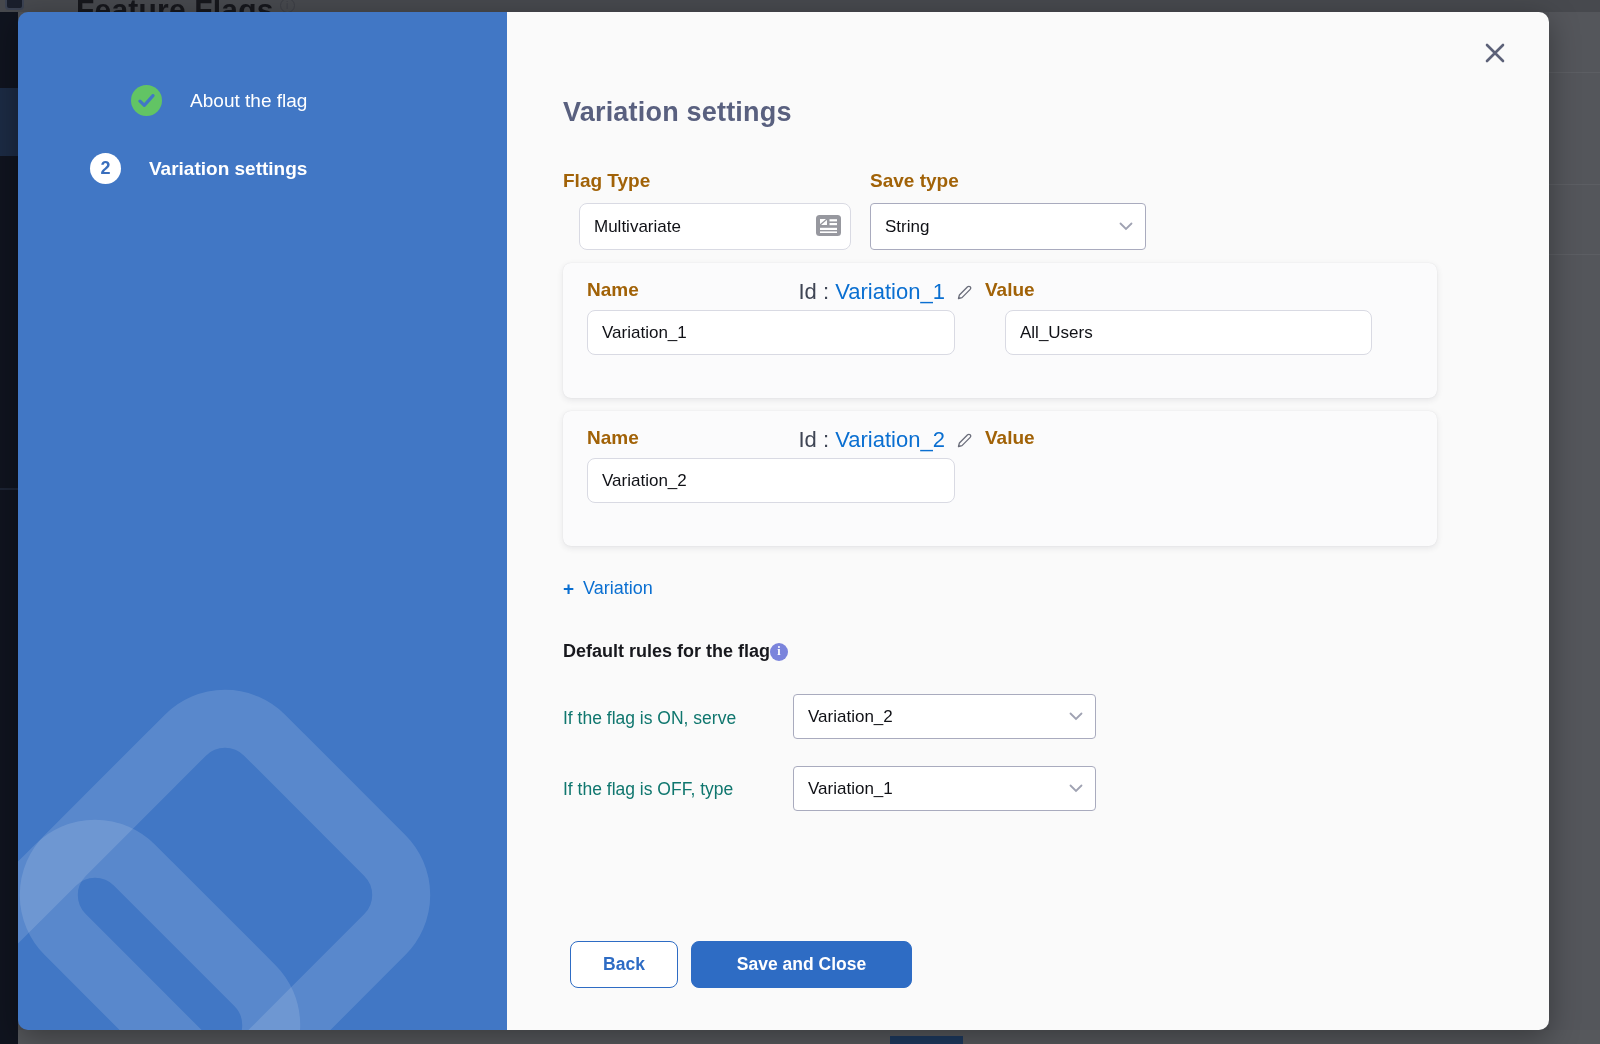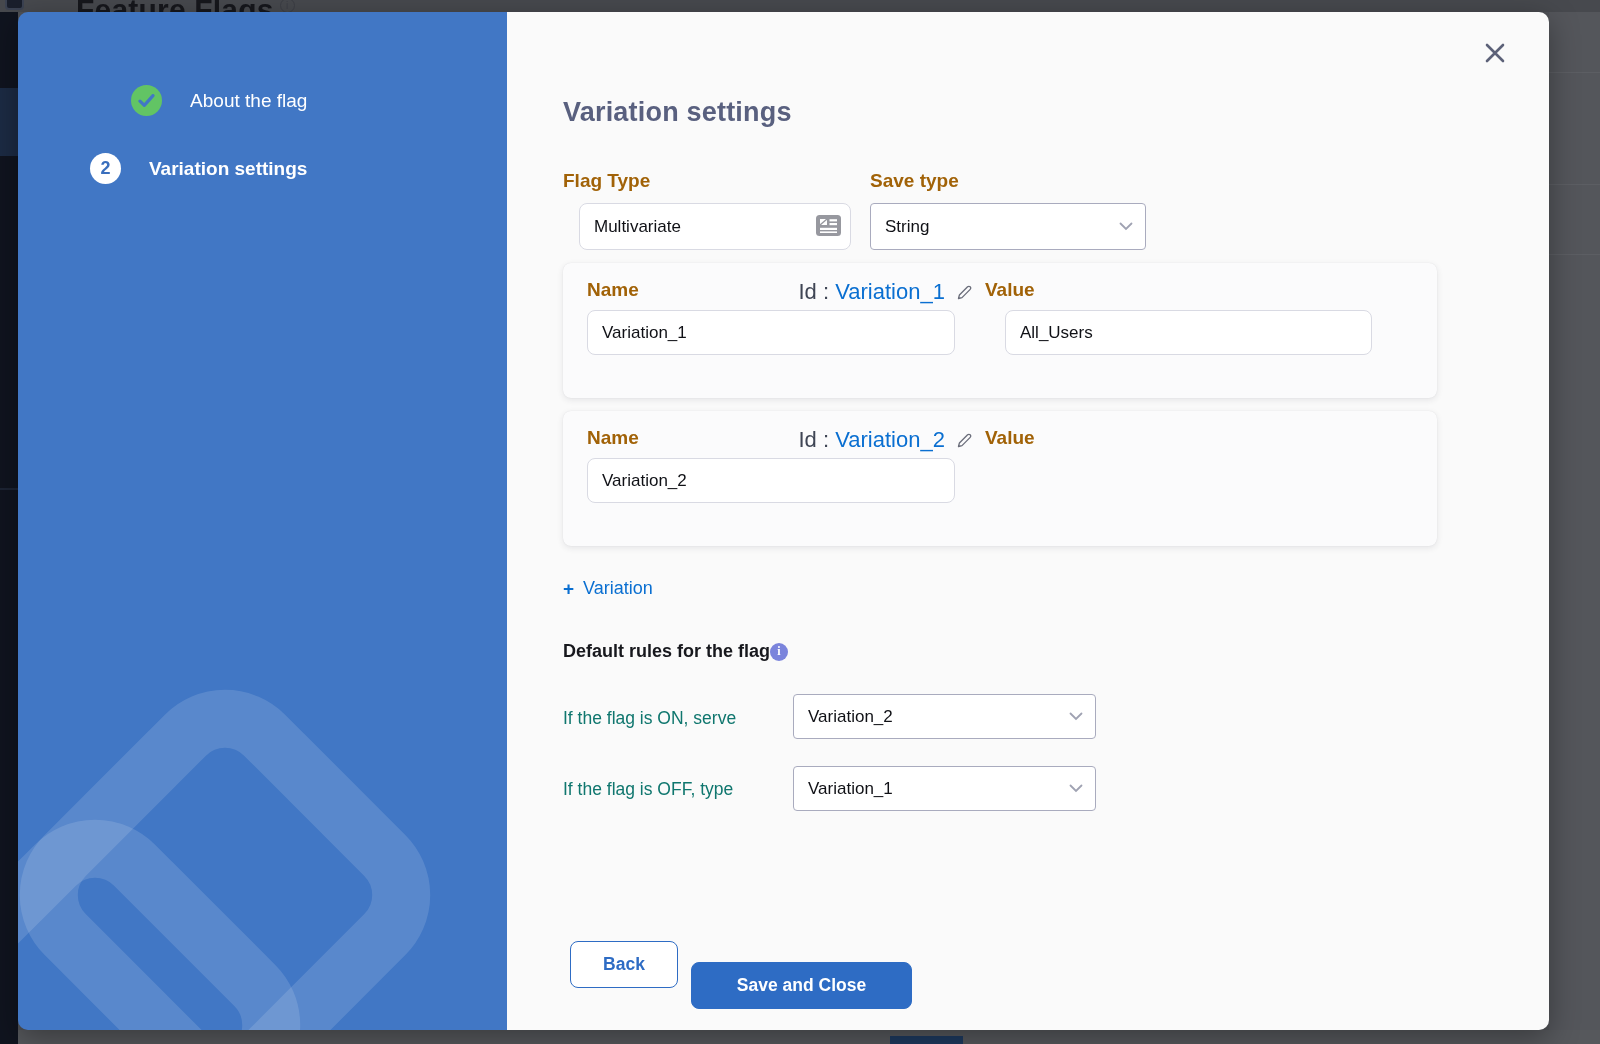--- a/index.html
+++ b/index.html
@@ -138,21 +138,21 @@
   .sel-off { left:286px; top:754px; width:303px; height:45px; }
 
   .btn {
     position:absolute; top:929px; height:47px; border-radius:8px;
     font-family:inherit; font-size:17.5px; font-weight:bold; cursor:pointer;
   }
   .btn-back {
     left:63px; width:108px; background:#ffffff; color:#2e6cc4; border:1.5px solid #2e6cc4;
   }
   .btn-save {
-    left:184px; width:221px; background:#2e6cc4; color:#ffffff; border:1px solid #2e6cc4;margin-top:21px;
+    left:184px; width:221px; background:#2e6cc4; color:#ffffff; border:1px solid #2e6cc4;
   }
 
   .chev { flex:none; }
 </style>
 </head>
 <body>
 
 <div class="backdrop">
   <div class="backdrop-top">
     <div class="backdrop-frag"></div>

